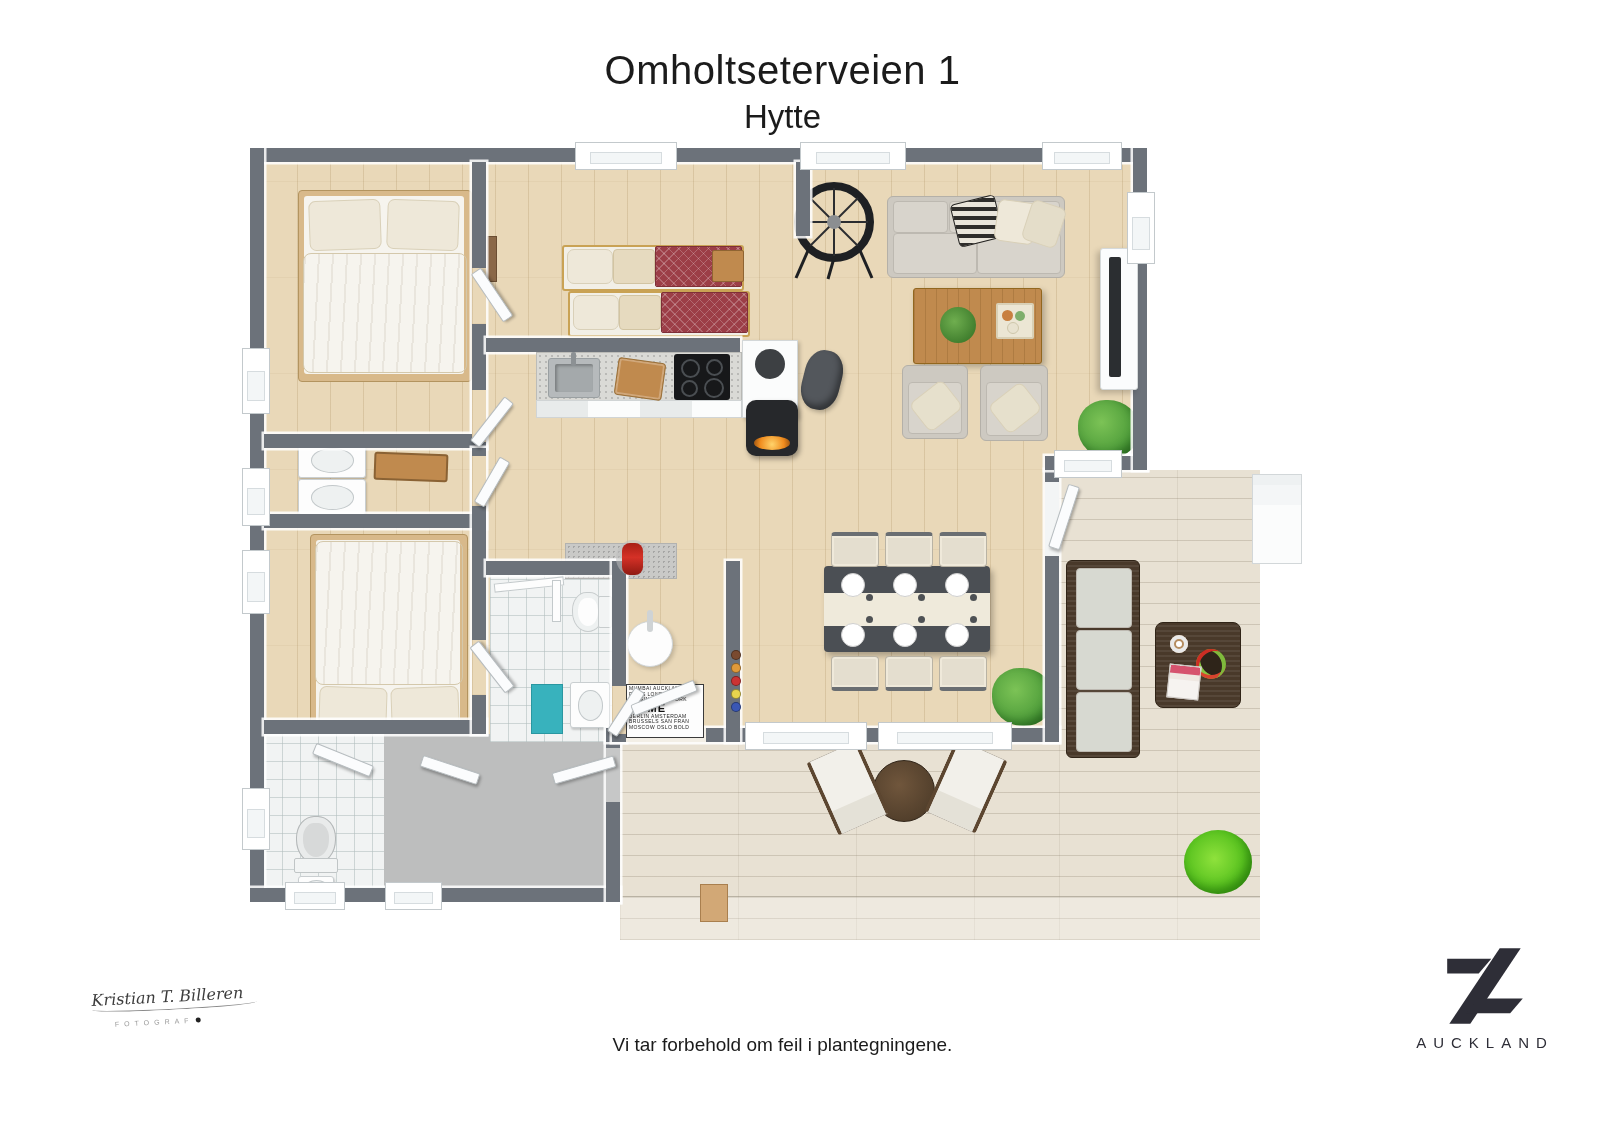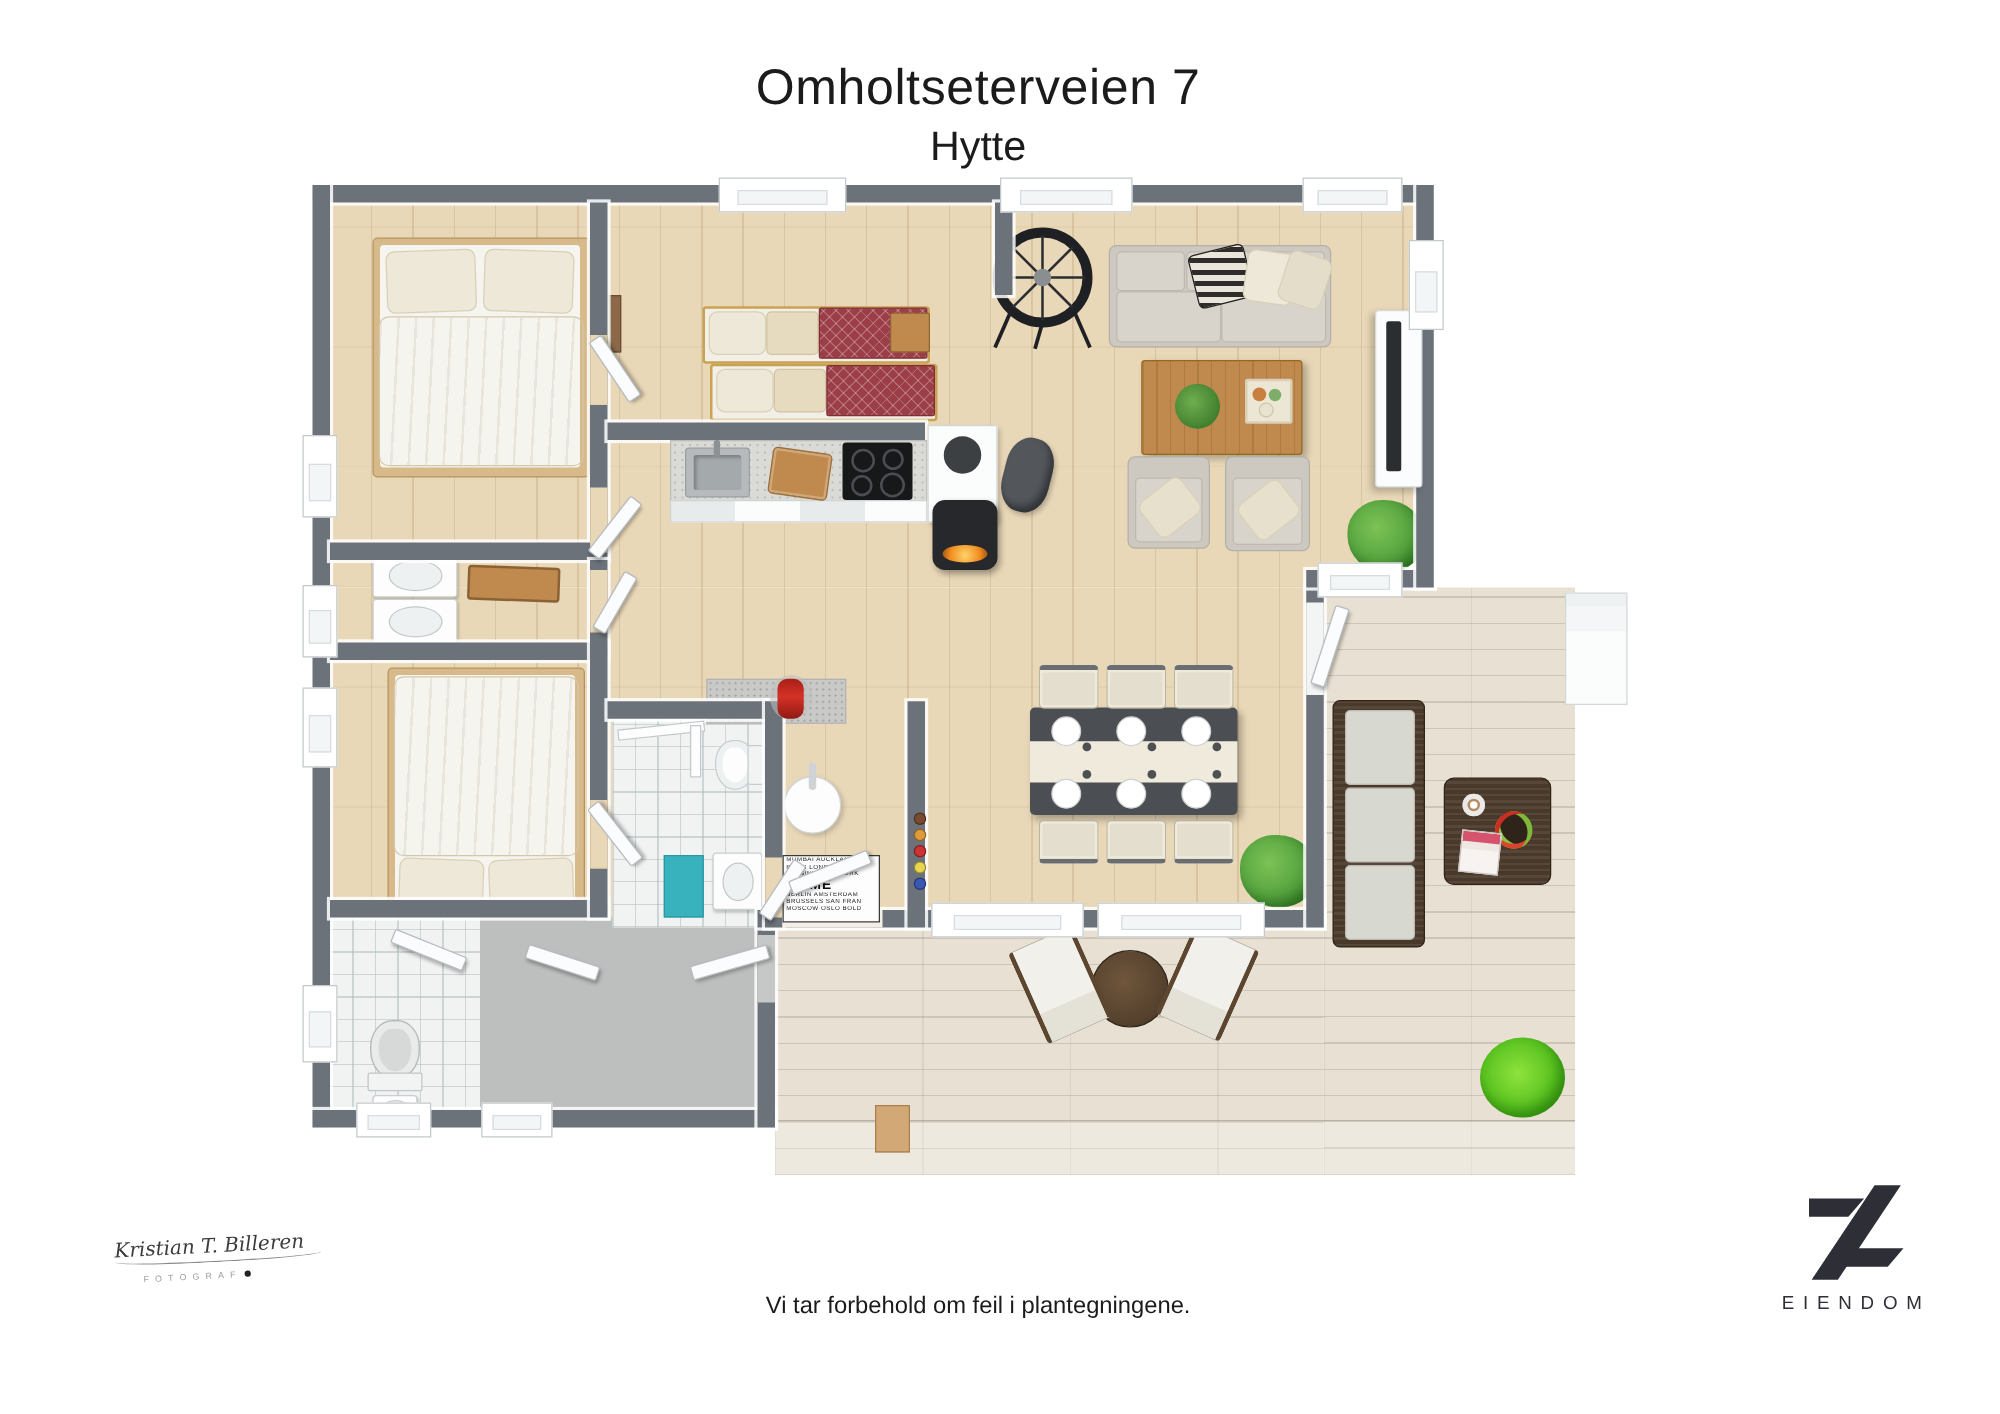--- a/index.html
+++ b/index.html
@@ -64,21 +64,21 @@
   .glass{position:absolute;width:7px;height:7px;border-radius:50%;background:#4e5154;}
   .hook{position:absolute;width:8px;height:8px;border-radius:50%;z-index:8;border:1px solid rgba(0,0,0,.35);}
   .wicker{background:var(--wicker,#49392a);
     background-image:repeating-linear-gradient(0deg,rgba(255,255,255,.07) 0 2px,transparent 2px 5px);
     border-radius:6px;border:1px solid #302417;}
   .mat-row{font-size:5px;line-height:5.6px;letter-spacing:.4px;color:#1d1d1d;white-space:nowrap;overflow:hidden;}
 </style>
 </head>
 <body>
 
-<div class="abs title">Omholtseterveien 7</div>
+<div class="abs title">Omholtseterveien 1</div>
 <div class="abs subtitle">Hytte</div>
 
 <div class="abs" style="left:0;top:0;width:1600px;height:1131px;">
 
   <div class="abs deck" style="left:1059px;top:470px;width:201px;height:470px;"></div>
   <div class="abs deck" style="left:620px;top:742px;width:439px;height:198px;"></div>
   <div class="abs" style="left:620px;top:896px;width:640px;height:44px;background:rgba(255,255,255,.28);border-top:1px solid rgba(120,110,90,.45);z-index:2;"></div>
   <div class="abs" style="left:1252px;top:474px;width:48px;height:88px;background:#fbfcfc;border:1px solid #d2d7d9;z-index:2;box-shadow:inset 0 10px 0 #eef1f2, inset 0 30px 0 #f4f6f7;"></div>
   <div class="abs" style="left:700px;top:884px;width:26px;height:36px;background:#d2a876;border:1px solid #a97f4e;z-index:3;"></div>
 
@@ -361,14 +361,14 @@
 <div class="abs disclaimer">Vi tar forbehold om feil i plantegningene.</div>
 
 <div class="abs brand">
   <svg width="84" height="84" viewBox="0 0 80 80" style="display:block;margin:0 auto;">
     <g fill="#2e2e37">
       <polygon points="4,14 46,14 34,28 4,28"></polygon>
       <polygon points="54,4 74,4 26,76 6,76"></polygon>
       <polygon points="34,52 76,52 64,66 22,66"></polygon>
     </g>
   </svg>
-  <div class="brand-text">EIENDOM</div>
+  <div class="brand-text">AUCKLAND</div>
 </div>
 
 </body></html>

